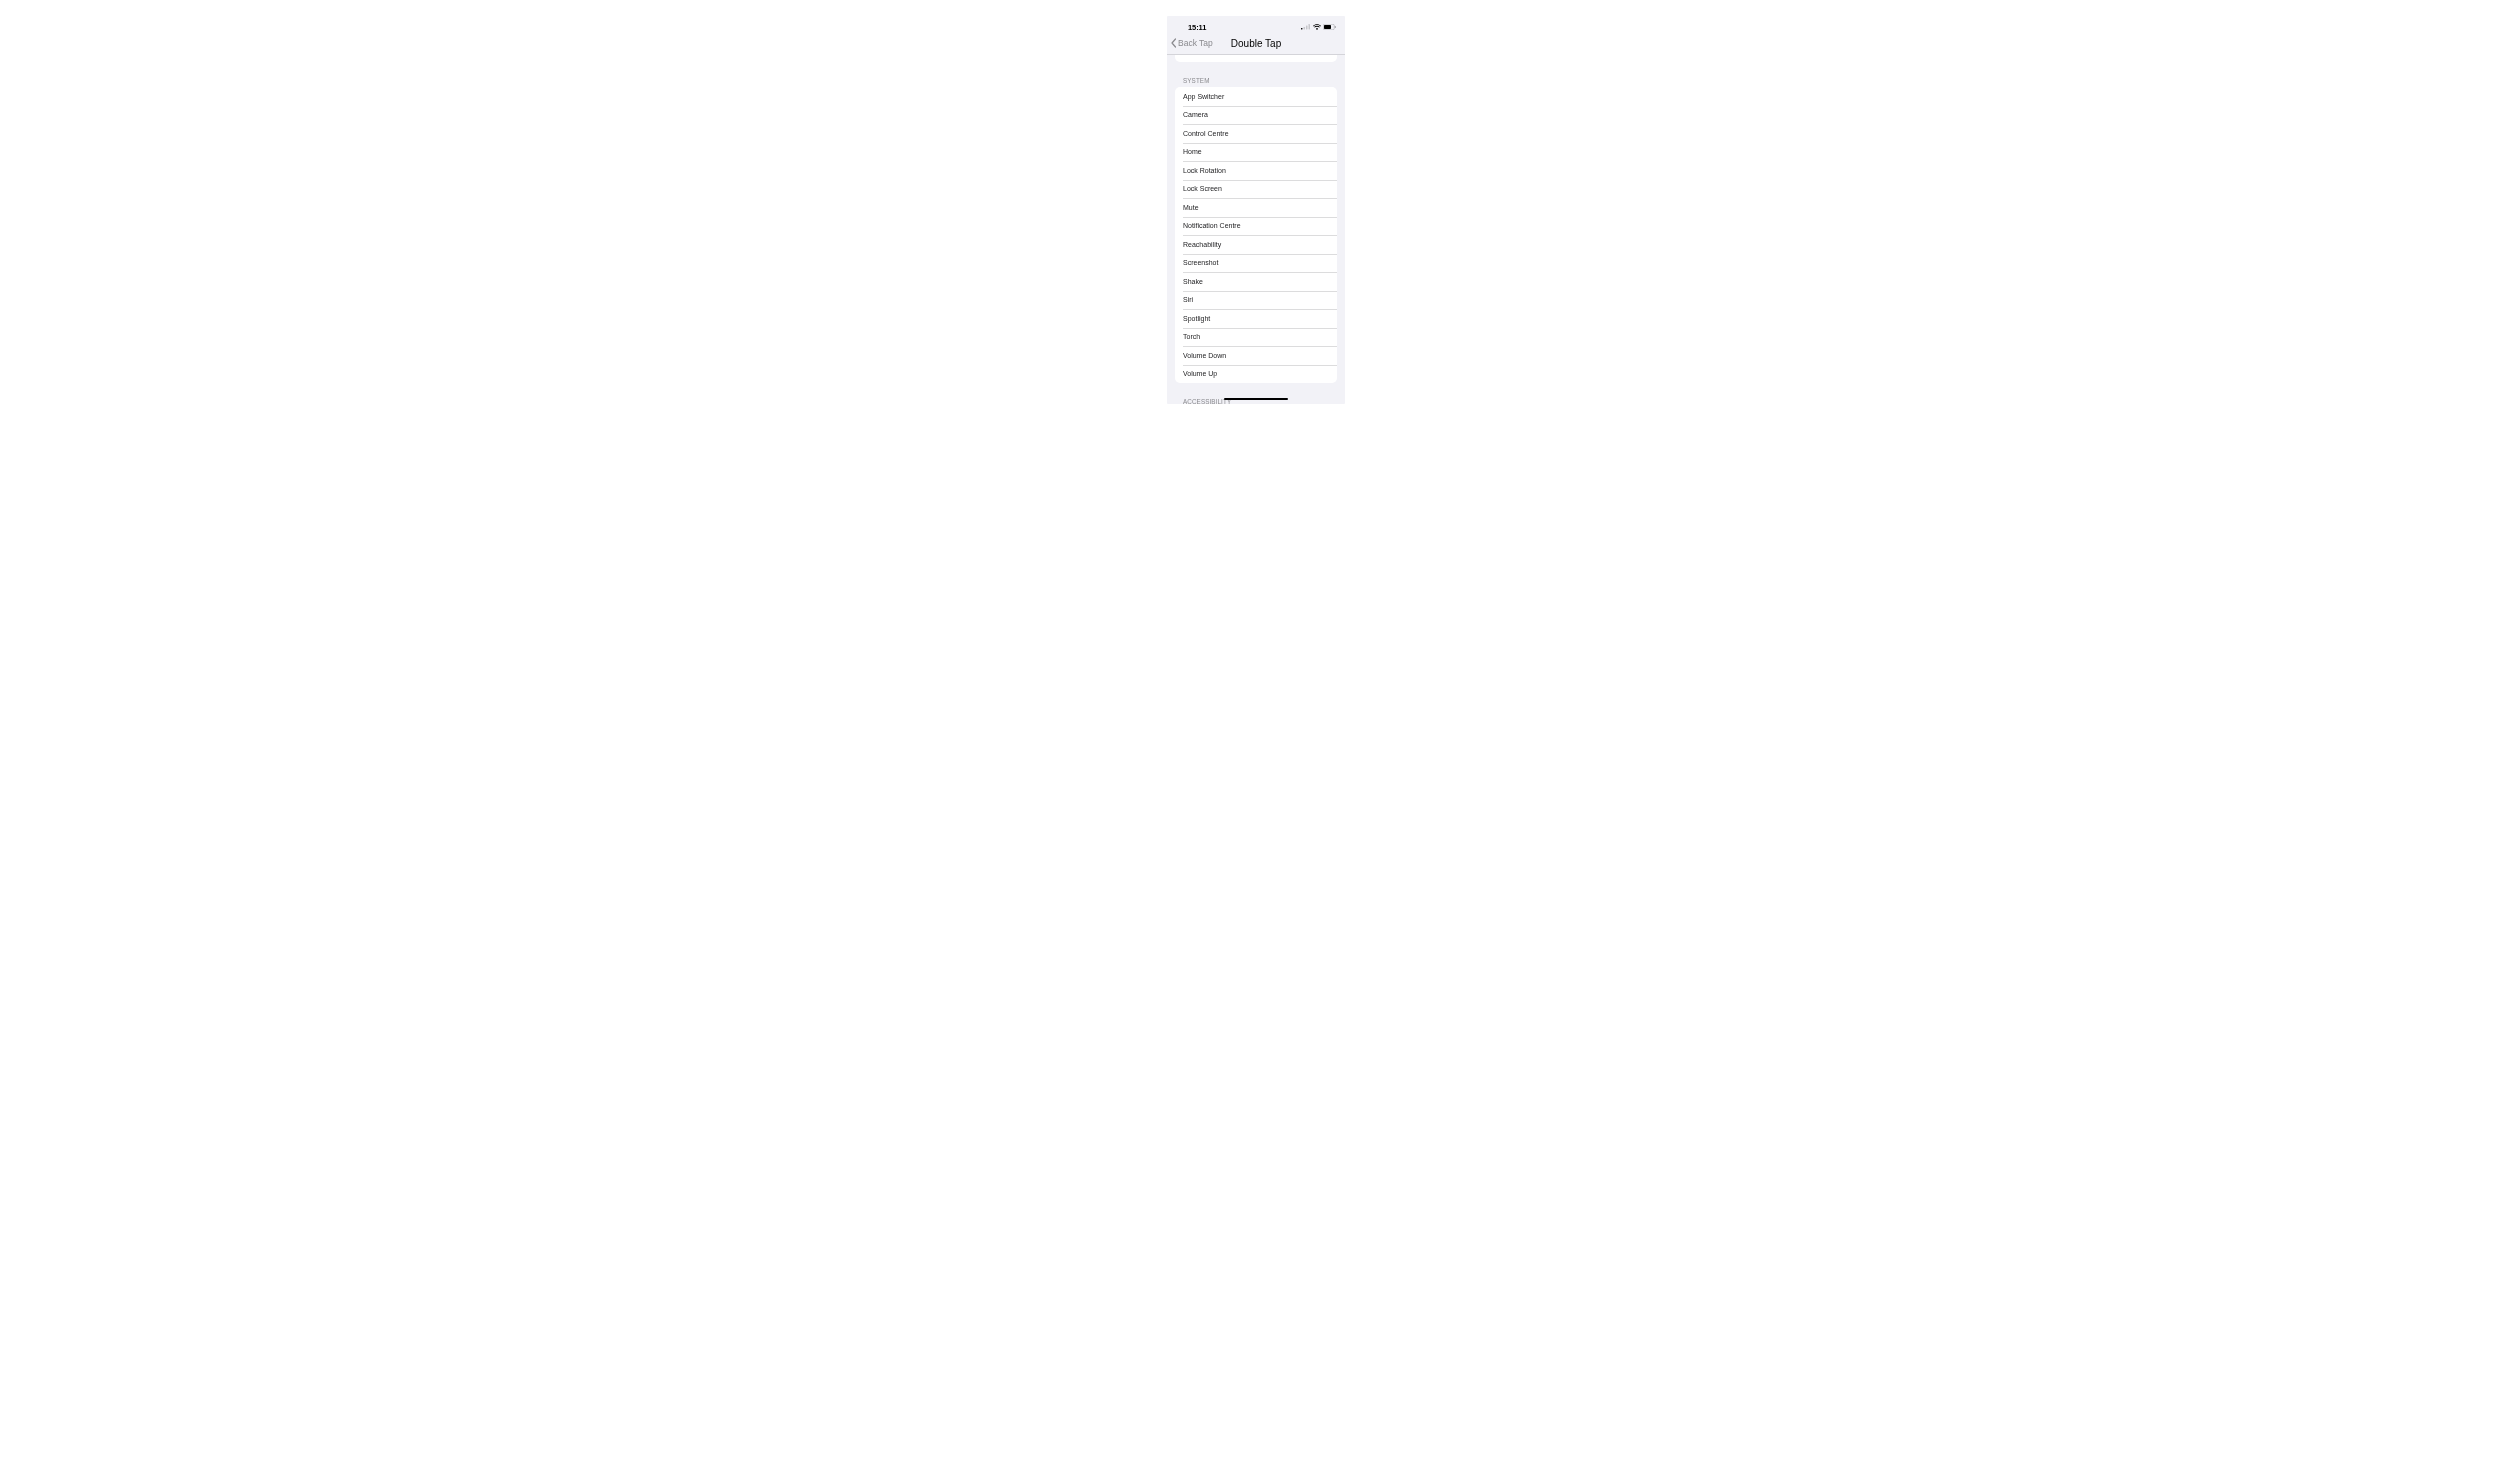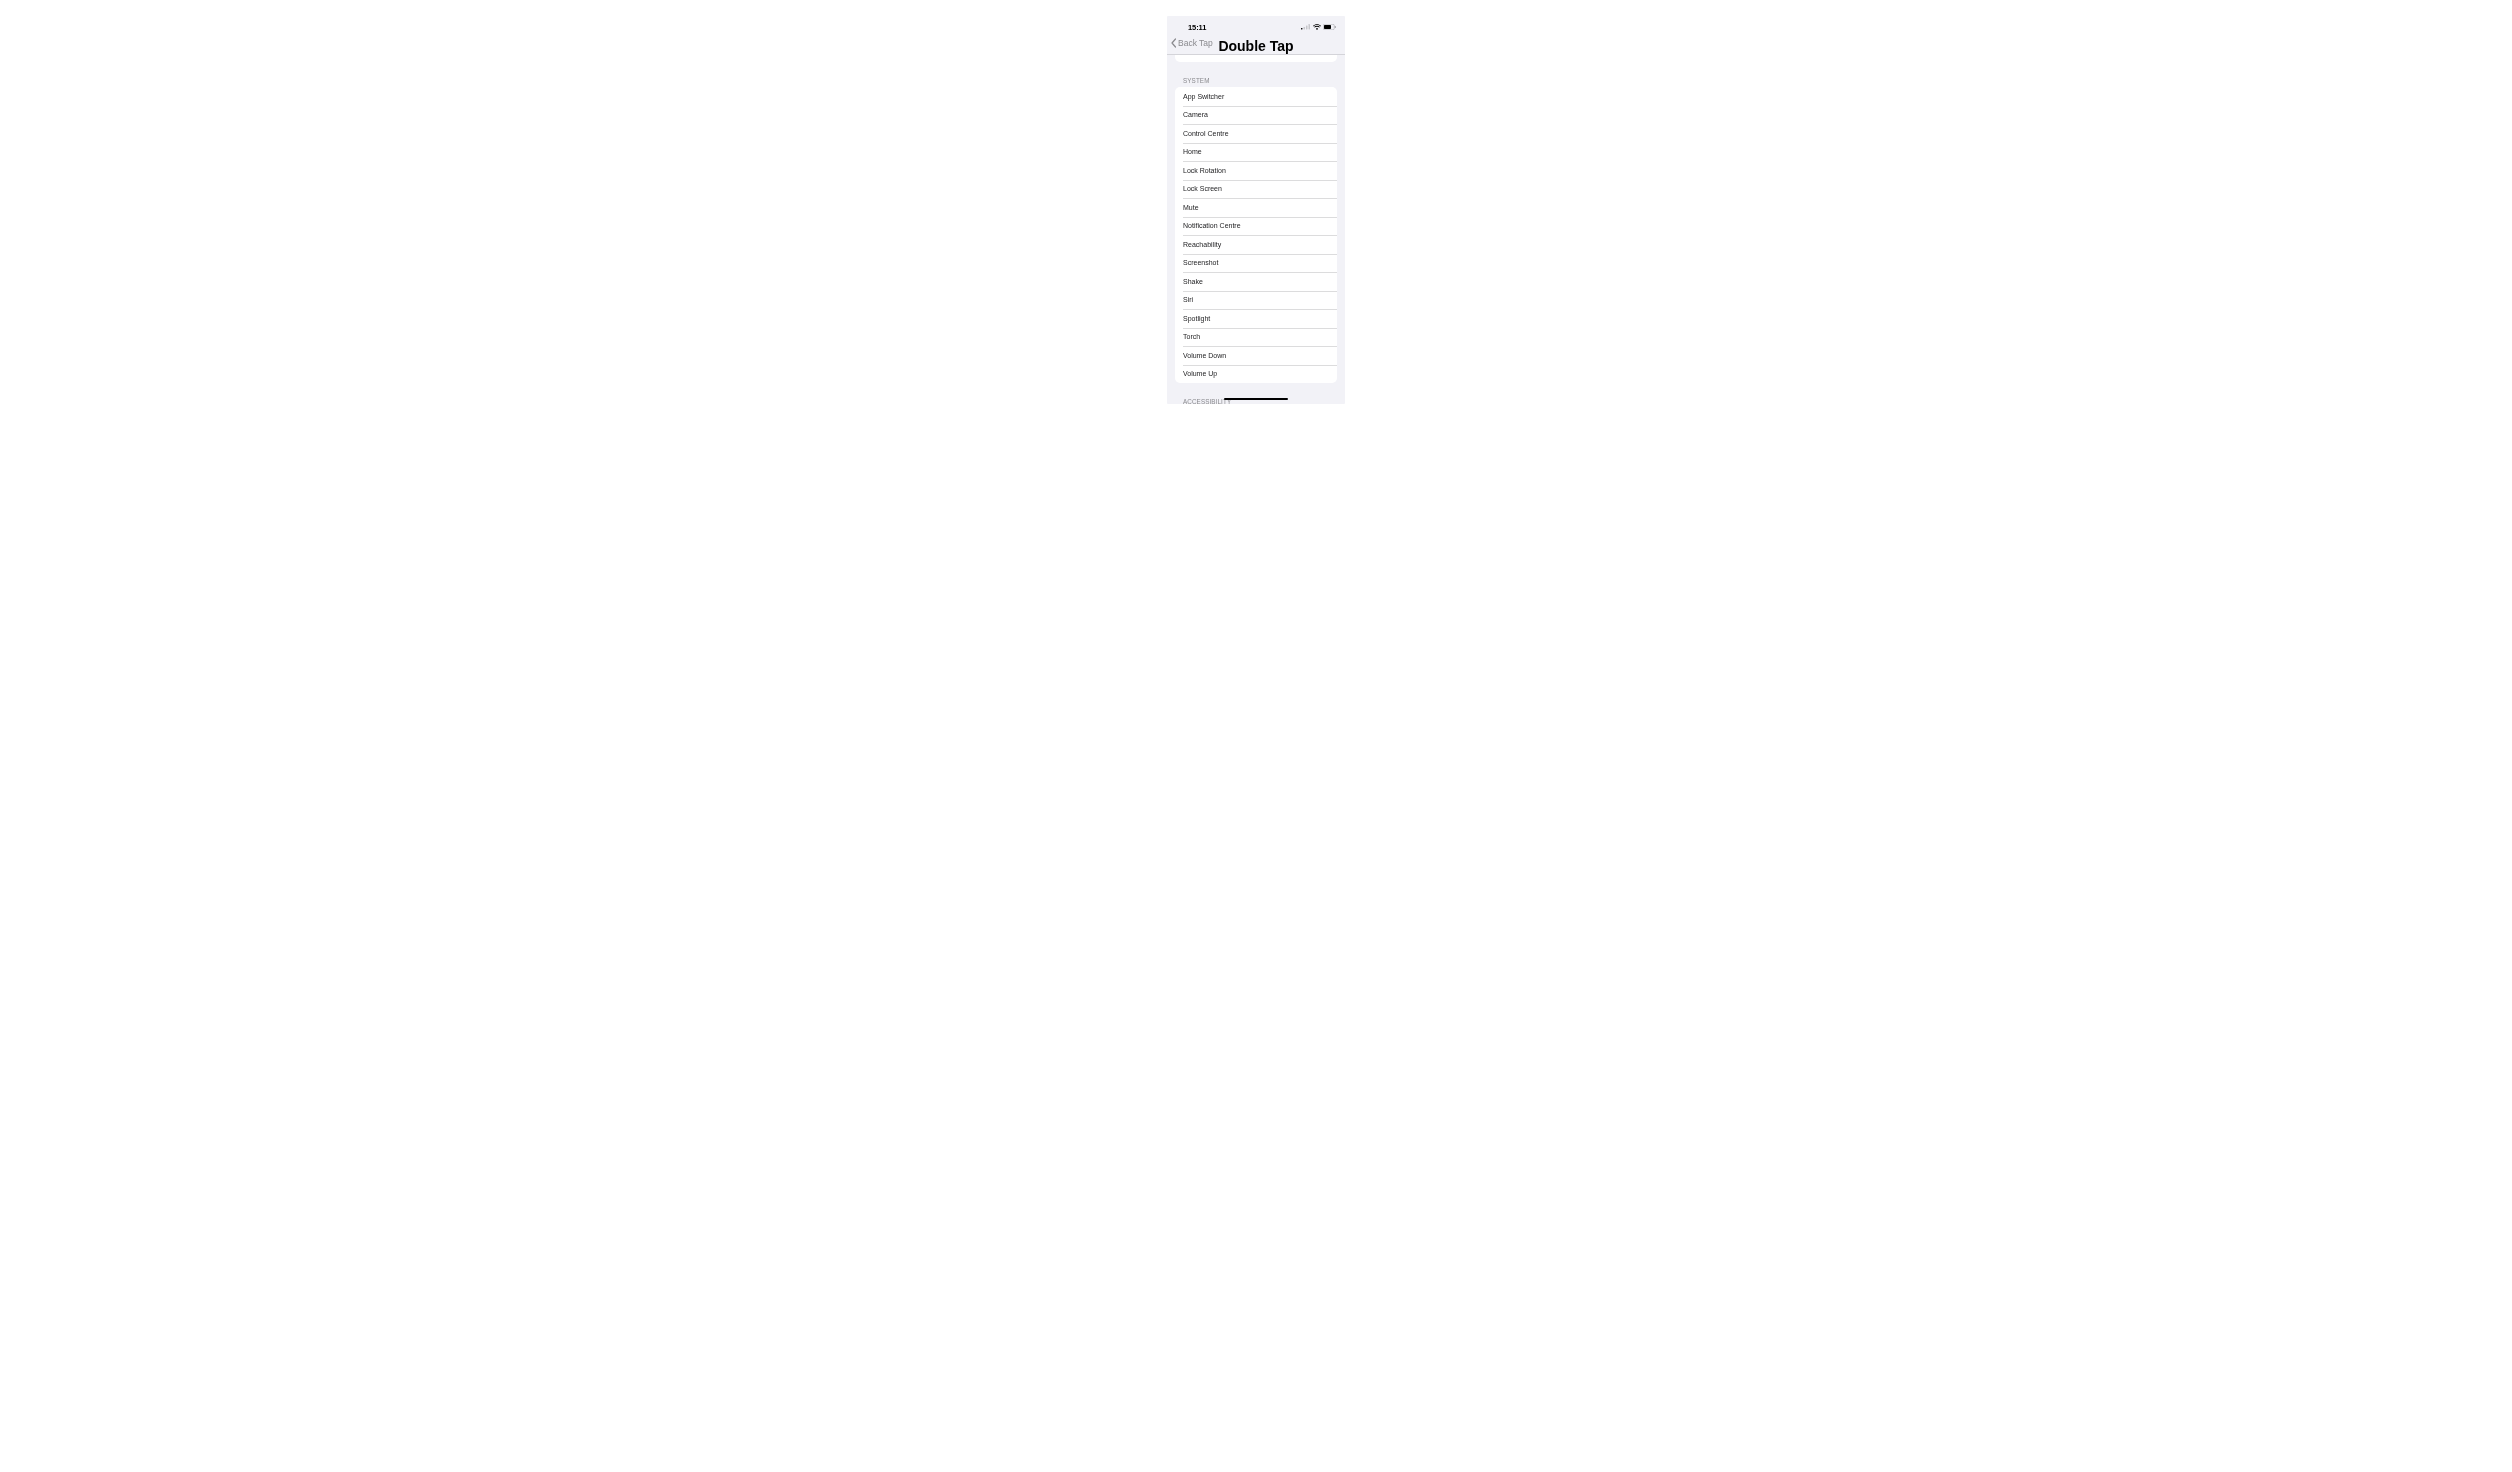--- a/index.html
+++ b/index.html
@@ -65,22 +65,22 @@
     color: #8a8a8e;
     font-size: 8.5px;
     gap: 1px;
     cursor: pointer;
   }
   .nav-back svg { display: block; }
   .nav-title {
     position: absolute;
     left: 0; right: 0;
     text-align: center;
-    font-size: 14px;
-    font-weight: 700;
+    font-size: 10px;
+    font-weight: 400;
     color: #000;
     pointer-events: none;
   }
   .nav-divider {
     position: absolute;
     top: 38px;
     left: 0; right: 0;
     height: 0.5px;
     background: rgba(0,0,0,0.12);
     z-index: 19;

